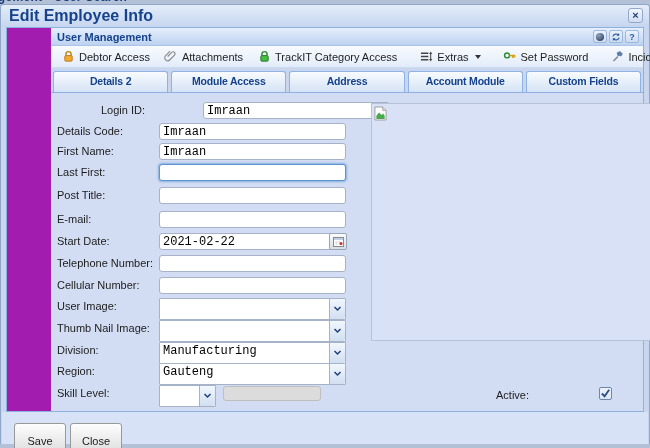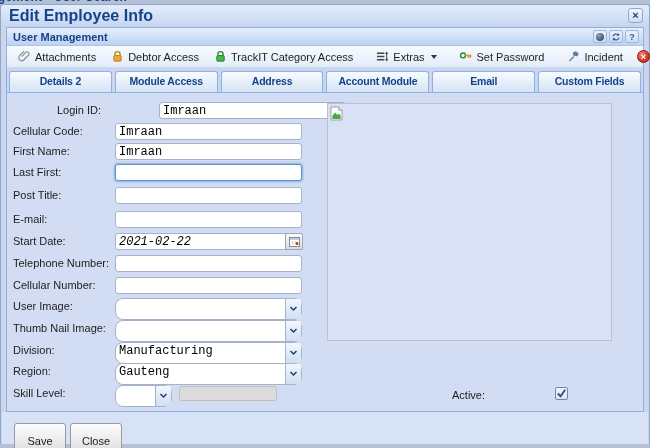--- a/index.html
+++ b/index.html
@@ -12,21 +12,21 @@
   
   .window{position:absolute;left:0;top:4px;width:650px;height:440px;z-index:1;
           background:#c9d6ee;border:1px solid #91a6c9;border-bottom:none;border-radius:4px 4px 0 0;}
   .titlebar{position:absolute;left:0;top:0;right:0;height:22px;border-radius:3px 3px 0 0;
             background:linear-gradient(#e3edfa,#c6d5ef);}
   .titlebar .wtitle{position:absolute;left:8px;top:0;line-height:22px;font-size:16px;font-weight:bold;color:#15428b;}
   .wclose{position:absolute;right:6px;top:3px;width:15px;height:15px;border:1px solid #93a9cc;border-radius:3px;
           background:linear-gradient(#f2f7fd,#cfdcf1);color:#1f3f77;font-weight:bold;font-size:11px;
           line-height:13px;text-align:center;cursor:default;padding:0;}
   
-  .panel{position:absolute;left:5px;top:22px;width:638px;height:385px;border:1px solid #8fb1e0;background:#a21caf;}
+  .panel{position:absolute;left:5px;top:22px;width:638px;height:385px;border:1px solid #8fb1e0;background:#a21caf;padding-left:44px;}
   .phead{position:relative;height:18px;background:linear-gradient(#e6effc,#bdd2f0);border-bottom:1px solid #a9c4e8;}
   .phead .ptitle{position:absolute;left:6px;top:0;line-height:18px;font-size:11px;font-weight:bold;color:#15428b;}
   .phead .hbtns{position:absolute;right:4px;top:2px;display:flex;gap:2px;}
   .hbtn{width:14px;height:13px;border:1px solid #9cb8dd;border-radius:2px;background:linear-gradient(#eaf1fb,#cddcf2);
         display:flex;align-items:center;justify-content:center;font-size:9px;font-weight:bold;color:#2b5aa0;padding:0;}
   .hcircle{width:8px;height:8px;border-radius:50%;background:radial-gradient(circle at 35% 30%,#8da3c2,#42536f 70%);}
   
   .toolbar{position:relative;height:22px;display:flex;align-items:center;padding:0 4px;gap:2px;
            background:linear-gradient(#f8fbff,#e2ecf9);border-bottom:1px solid #cbdcf0;}
   .tbtn{display:flex;align-items:center;gap:4px;border:0;background:transparent;font-family:inherit;
@@ -45,24 +45,24 @@
        background:linear-gradient(#f8fbfe,#d5e3f5);color:#15428b;font-size:10.5px;font-weight:bold;
        text-align:center;line-height:19px;white-space:nowrap;overflow:hidden;letter-spacing:-.2px;cursor:default;}
   .tab.active{background:linear-gradient(#7ba0d4,#3e69a8);color:#fff;border-color:#36movie5f9e;border-color:#3b659e;}
   
   .content{position:relative;height:319px;background:#d2ddf3;border-top:1px solid #8fb1e0;}
   .frow{position:absolute;left:0;width:100%;height:18px;}
   .flabel{position:absolute;left:6px;top:2px;font-size:11px;color:#1c1c1c;}
   .ti{position:absolute;left:108px;top:0;width:187px;height:17px;border:1px solid #a5b2c8;border-radius:3px;
       background:#fff;font-family:"Liberation Mono",monospace;font-size:12px;color:#000;padding:0 3px;}
   .ti.focus{border-color:#5e94d1;box-shadow:0 0 2px 1px rgba(96,150,212,.65);}
-  .ti.date{width:184px;font-style:italic;}
+  .ti.date{width:184px;}
   .dbtn{position:absolute;left:278px;top:0;width:18px;height:17px;border:1px solid #9aa6b8;border-radius:2px;
         background:linear-gradient(#fafbfc,#d8dde4);display:flex;align-items:center;justify-content:center;}
-  .combo{position:absolute;left:108px;top:0;width:187px;height:22px;border:1px solid #a5b2c8;border-radius:8px;
+  .combo{position:absolute;left:108px;top:0;width:187px;height:22px;border:1px solid #a5b2c8;border-radius:1px;
          background:#fff;}
   .cval{position:absolute;left:3px;top:1px;font-family:"Liberation Mono",monospace;font-size:12px;color:#000;white-space:nowrap;}
   .cbtn{position:absolute;right:0;top:0;bottom:0;width:16px;border-left:1px solid #a5b2c8;border-radius:0 2px 2px 0;
         background:linear-gradient(#f2f7fd,#d0dff2);display:flex;align-items:center;justify-content:center;}
   .combo.small{width:57px;}
   .ti.dis{left:172px;top:1px;width:98px;height:15px;background:#dcdcdc;border-color:#bfbfbf;}
   .imgbox{position:absolute;left:320px;top:10px;width:285px;height:238px;background:#d8e1f6;border:1px solid #b7c2d8;}
   .brokenimg{position:absolute;left:2px;top:2px;}
   .active-label{position:absolute;left:445px;top:296px;font-size:11px;color:#1c1c1c;}
   .checkbox{position:absolute;left:548px;top:294px;width:13px;height:13px;border:1px solid #6e87a8;border-radius:2px;
@@ -103,34 +103,34 @@
                 <path d="M2.2 10.8V7.6h3.2z" fill="#2b5aa0"></path>
               </svg>
           </button>
           <button class="hbtn">?</button>
         </span>
       </div>
 
       <div class="toolbar">
         <button class="tbtn">
           <span class="ticon">
-            <svg width="13" height="13" viewBox="0 0 16 16">
-                <path d="M4.5 8 9.5 3a2.4 2.4 0 0 1 3.4 3.4L7.3 12A3.7 3.7 0 0 1 2 6.8L7.5 1.4" fill="none" stroke="#8a8a8a" stroke-width="1.4"></path>
-              </svg>
-          </span>
-          <span>Attachments</span>
-        </button>
-        <button class="tbtn">
-          <span class="ticon">
             <svg width="13" height="13" viewBox="0 0 14 14">
                 <path d="M4.2 6V4.6a2.8 2.8 0 0 1 5.6 0V6" fill="none" stroke="#b8860b" stroke-width="1.5"></path>
                 <rect x="3" y="6" width="8" height="6" rx="1" fill="#f0a830" stroke="#c07818"></rect>
               </svg>
           </span>
           <span>Debtor Access</span>
+        </button>
+        <button class="tbtn">
+          <span class="ticon">
+            <svg width="13" height="13" viewBox="0 0 16 16">
+                <path d="M4.5 8 9.5 3a2.4 2.4 0 0 1 3.4 3.4L7.3 12A3.7 3.7 0 0 1 2 6.8L7.5 1.4" fill="none" stroke="#8a8a8a" stroke-width="1.4"></path>
+              </svg>
+          </span>
+          <span>Attachments</span>
         </button>
         <button class="tbtn">
           <span class="ticon">
             <svg width="13" height="13" viewBox="0 0 14 14">
                 <path d="M4.2 6V4.6a2.8 2.8 0 0 1 5.6 0V6" fill="none" stroke="#2e8b2e" stroke-width="1.5"></path>
                 <rect x="3" y="6" width="8" height="6" rx="1" fill="#44bb44" stroke="#2a7a2a"></rect>
               </svg>
           </span>
           <span>TrackIT Category Access</span>
         </button>
@@ -171,32 +171,31 @@
           <span class="redx">×</span>
 
         </button>
       </div>
 
       <div class="tabstrip">
         <div class="tab">Details 2</div>
         <div class="tab">Module Access</div>
         <div class="tab">Address</div>
         <div class="tab">Account Module</div>
-        <div class="tab">Email</div>
         <div class="tab">Custom Fields</div>
       </div>
 
       <div class="content">
         <div>
             <div class="frow" style="top: 9px; margin-left: 44px;">
               <label class="flabel">Login ID:</label>
               <input class="ti" value="Imraan" style="">
             </div>
             <div class="frow" style="top: 30px;">
-              <label class="flabel">Cellular Code:</label>
+              <label class="flabel">Details Code:</label>
               <input class="ti" value="Imraan" style="">
             </div>
             <div class="frow" style="top: 50px;">
               <label class="flabel">First Name:</label>
               <input class="ti" value="Imraan" style="">
             </div>
             <div class="frow" style="top: 71px;">
               <label class="flabel">Last First:</label>
               <input class="ti focus" value="" style="">
             </div>

